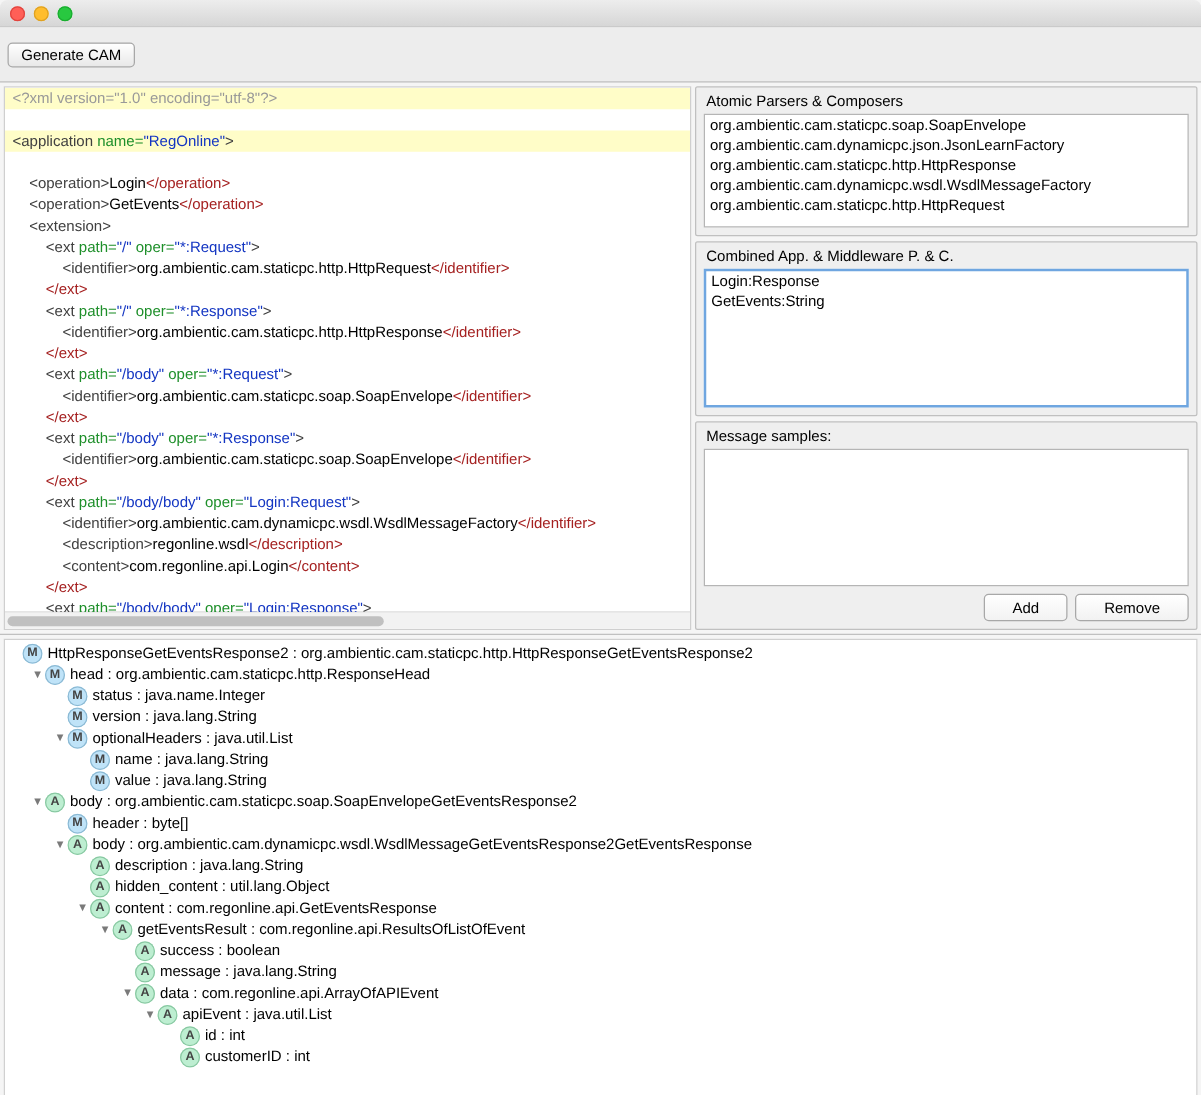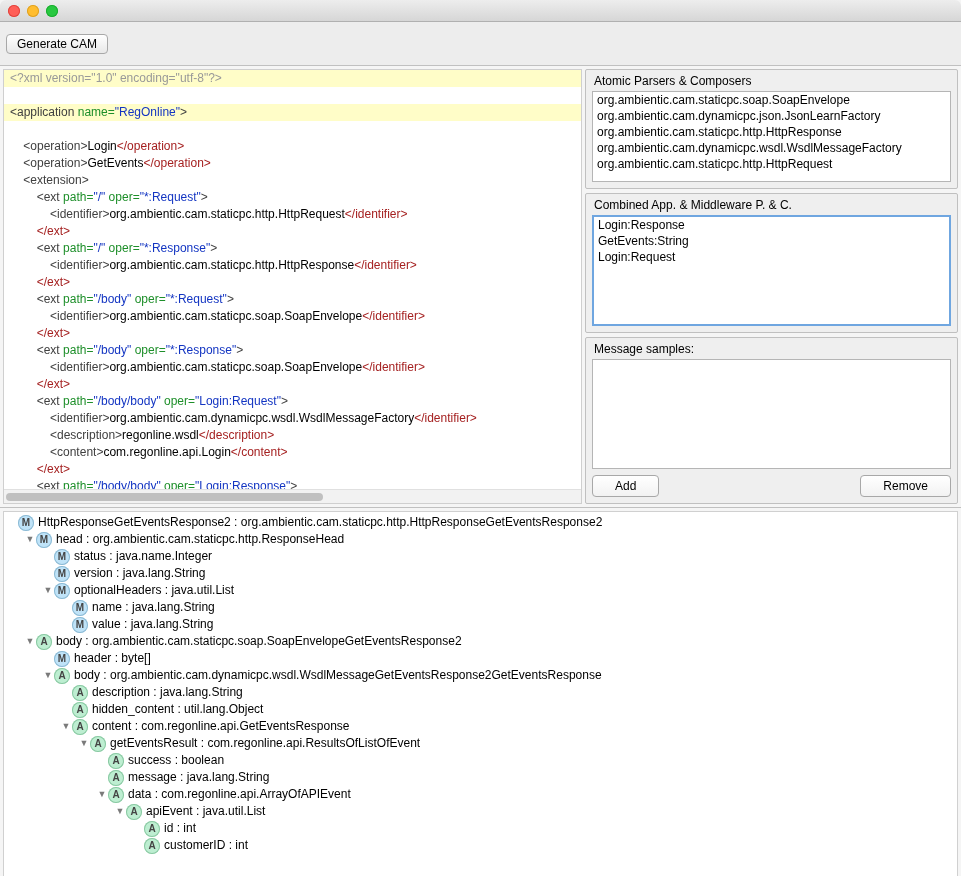--- a/index.html
+++ b/index.html
@@ -9,28 +9,28 @@
 .tb-red{ background:#ff5f57; box-shadow:inset 0 0 0 1px #e0443e;}
 .tb-yellow{ background:#ffbd2e; box-shadow:inset 0 0 0 1px #dea123;}
 .tb-green{ background:#28c840; box-shadow:inset 0 0 0 1px #1aad2f;}
 .toolbar { height:44px; background:#ededed; border-bottom:1px solid #c0c0c0; display:flex; align-items:center; padding:0 6px;}
 .btn { background:linear-gradient(#fff,#e8e8e8); border:1px solid #a8a8a8; border-radius:4px; padding:2px 10px; font-size:12px; cursor:pointer;}
 .top-area { display:flex; height:442px; border-bottom:1px solid #c0c0c0;}
 .xml-pane { flex:1; border:1px solid #cfcfcf; margin:3px; background:#fff; overflow:hidden; position:relative; display:flex; flex-direction:column;}
 .xml-content { font-family: Menlo, Monaco, monospace; font-size:12px; line-height:17px; overflow:auto; flex:1; white-space:nowrap; padding:0 0 0 0;}
 .xml-content .l { padding-left:6px;}
 .hl { background:#fffdc8; display:block; }
-.side-pane { width:376px; display:flex; flex-direction:column; gap:4px; padding:3px 3px 3px 0;}
+.side-pane { width:405px; display:flex; flex-direction:column; gap:4px; padding:3px 3px 3px 0;}
 .panel { border:1px solid #c0c0c0; background:#efefef; border-radius:2px; padding:4px 6px 6px 6px; display:flex; flex-direction:column;}
 .panel-title { font-size:12px; padding:0 0 3px 2px;}
 .listbox { background:#fff; border:1px solid #b5b5b5; overflow:auto; font-size:12px; line-height:16px;}
 .listbox.sel2 { border:2px solid #6fa6e0; }
 .listbox div { padding:0 4px; white-space:nowrap; }
 .listbox div.sel { background:#3b72d9; color:#fff; }
-.btn-row { display:flex; justify-content:space-between; gap:22px; margin-top:6px;}
+.btn-row { display:flex; justify-content:flex-end; gap:6px; margin-top:6px;}
 .btn2 { background:linear-gradient(#fff,#f2f2f2); border:1px solid #a8a8a8; border-radius:4px; padding:3px 22px;}
 .bottom-area { height:380px; overflow:auto; background:#fff; margin:3px; border:1px solid #d0d0d0;}
 .tree { font-size:12px; line-height:17px; padding:2px;}
 .node { display:flex; align-items:center; white-space:nowrap; }
 .tw { width:12px; display:inline-flex; justify-content:center; color:#7a7a7a; font-size:9px; cursor:pointer;}
 .badge { width:16px; height:16px; border-radius:50%; display:inline-flex; align-items:center; justify-content:center; font-size:10px; font-weight:bold; color:#444; margin-right:4px;}
 .badgeM { background:#bfe3f8; box-shadow:inset 0 0 0 1px #8bb9d3;}
 .badgeA { background:#bdeed1; box-shadow:inset 0 0 0 1px #89c8a2;}
 .ind1{padding-left:18px}.ind2{padding-left:36px}.ind3{padding-left:54px}.ind4{padding-left:72px}.ind5{padding-left:90px}.ind6{padding-left:108px}.ind7{padding-left:126px}
 .scrollbar-h { height:14px; background:#f2f2f2; border-top:1px solid #e0e0e0; display:flex; align-items:center;}
@@ -65,21 +65,20 @@
           <div>org.ambientic.cam.staticpc.http.HttpResponse</div>
           <div>org.ambientic.cam.dynamicpc.wsdl.WsdlMessageFactory</div>
           <div>org.ambientic.cam.staticpc.http.HttpRequest</div>
         </div>
     </div>
     <div class="panel" style="flex:0 0 140px">
       <div class="panel-title">Combined App. &amp; Middleware P. &amp; C.</div>
       <div class="listbox sel2" style="flex:1" id="combined-list">
           <div class="">Login:Response</div>
           <div class="">GetEvents:String</div>
-          <div class="">Login:Request</div>
         </div>
     </div>
     <div class="panel" style="flex:1">
       <div class="panel-title">Message samples:</div>
       <div class="listbox" style="flex:1"></div>
       <div class="btn-row">
         <button class="btn2">Add</button>
         <button class="btn2">Remove</button>
       </div>
     </div>

